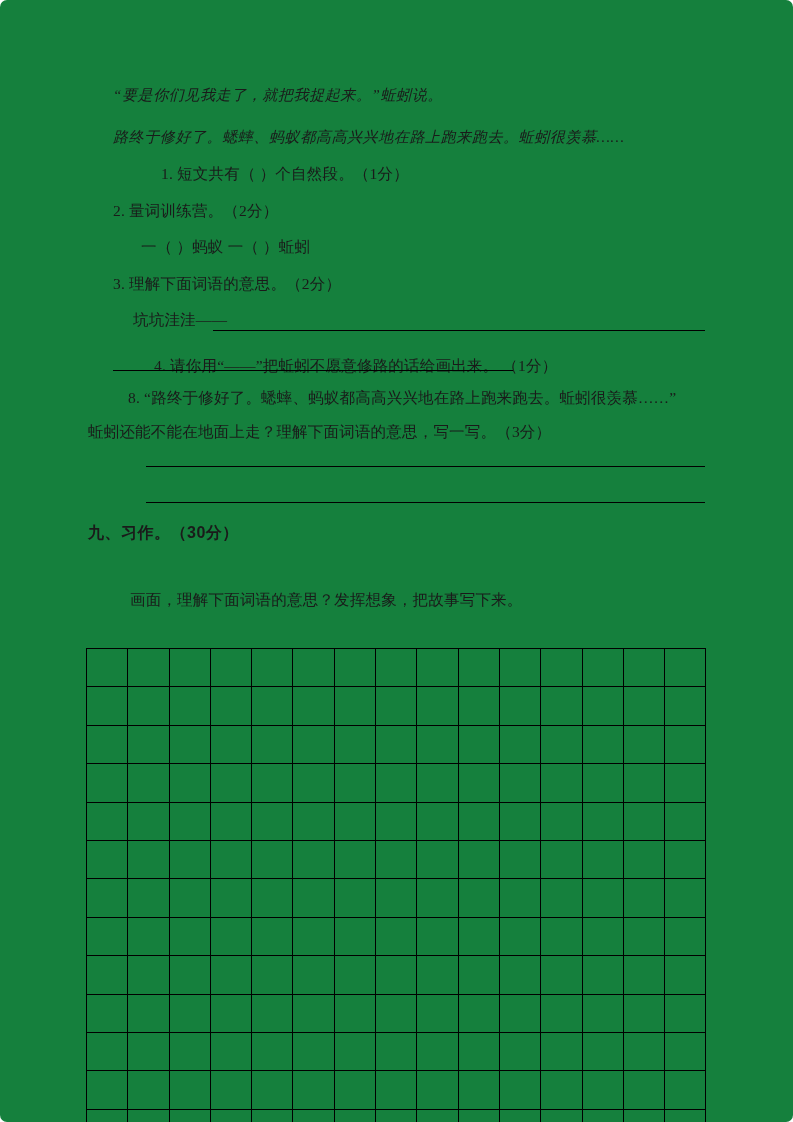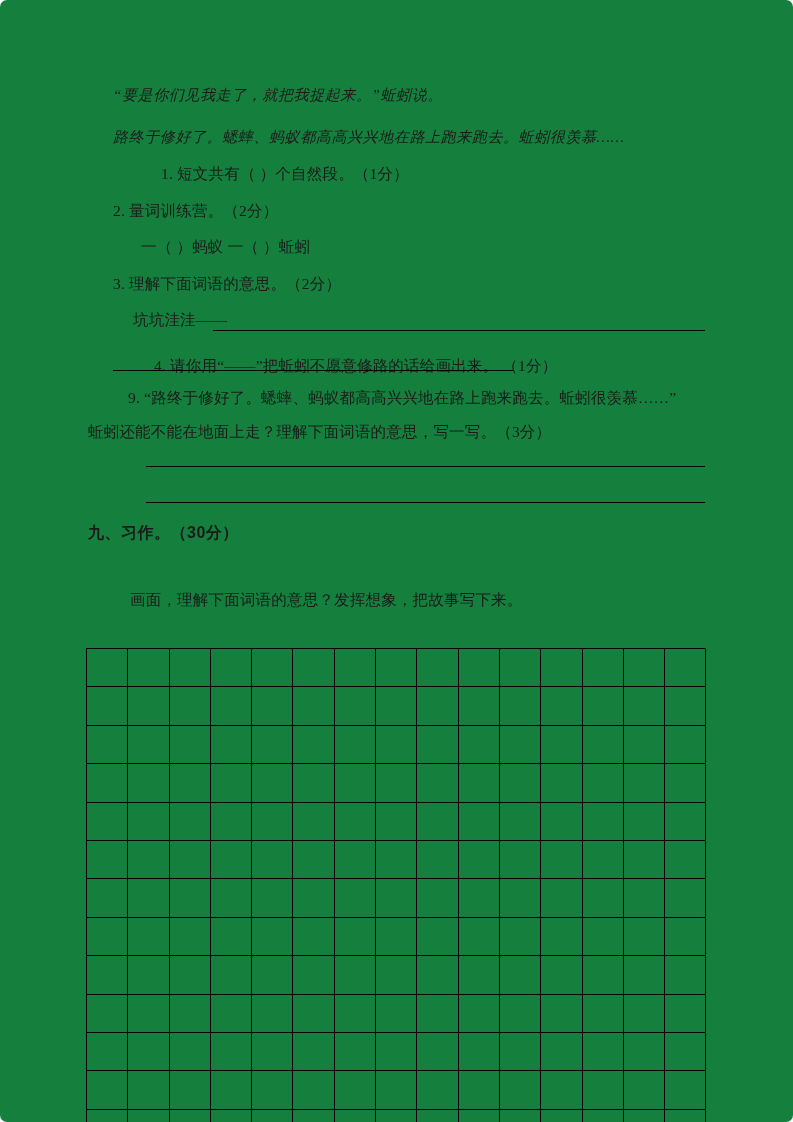--- a/index.html
+++ b/index.html
@@ -108,21 +108,21 @@
   <div class="line q" style="left:113px; top:276px;">3. 理解下面词语的意思。（2分）</div>
 
   <div class="line q" style="left:133px; top:312px;">坑坑洼洼——</div>
 
   <div class="rule" style="left:213px; top:330px; width:492px;"></div>
 
   <div class="line q" style="left:113px; top:358px;margin-left:41px;">4. 请你用“——”把蚯蚓不愿意修路的话给画出来。  （1分）</div>
 
   <div class="rule" style="left:113px; top:370px; width:400px;"></div>
 
-  <div class="line q" style="left:128px; top:390px;">9. “路终于修好了。蟋蟀、蚂蚁都高高兴兴地在路上跑来跑去。蚯蚓很羡慕……”</div>
+  <div class="line q" style="left:128px; top:390px;">8. “路终于修好了。蟋蟀、蚂蚁都高高兴兴地在路上跑来跑去。蚯蚓很羡慕……”</div>
 
   <div class="line q" style="left:88px; top:424px;">蚯蚓还能不能在地面上走？理解下面词语的意思，写一写。（3分）</div>
 
   <div class="underline-row" style="left:146px; top:466px; width:559px;"></div>
 
   <div class="underline-row" style="left:146px; top:502px; width:559px;"></div>
 
   <div class="line sec-head" style="left:88px; top:525px;">九、习作。（30分）</div>
 
 

